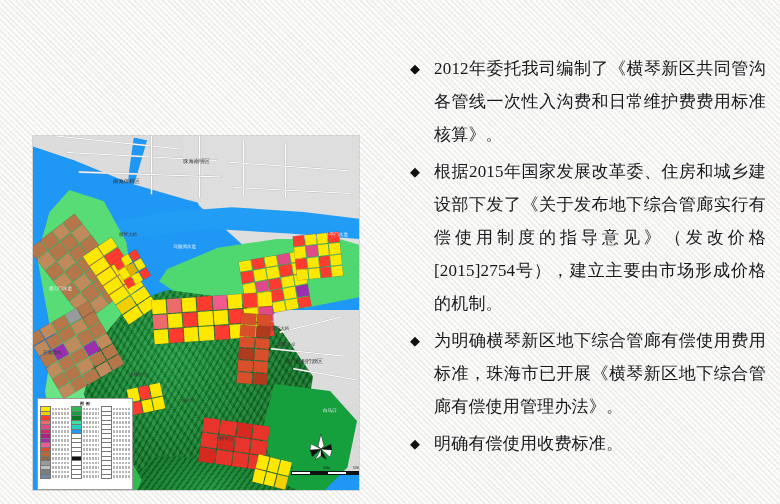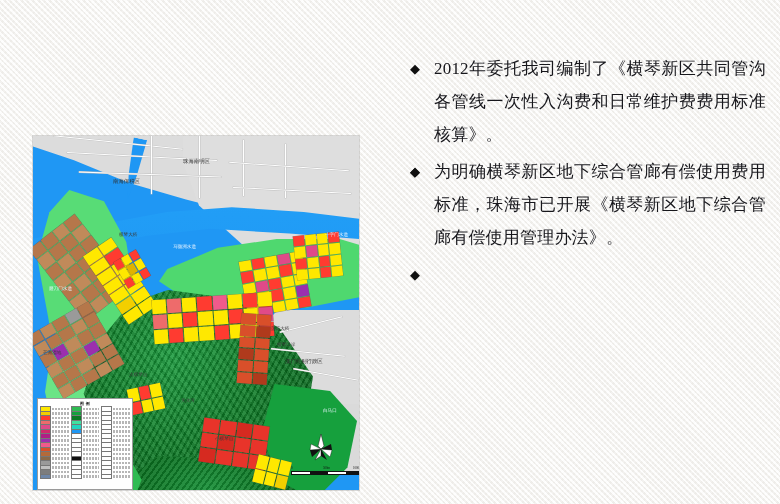--- a/index.html
+++ b/index.html
@@ -657,18 +657,18 @@
     <div id="scalebar">
       <div id="scale-bar-body"></div>
       <span class="scale-tick" style="left:0">0</span>
       <span class="scale-tick" style="left:32px">500m</span>
       <span class="scale-tick" style="left:62px">1000m</span>
     </div>
   </div>
 
   <div id="bullet-list">
       <div class="bullet-item"><span class="bullet-marker">◆</span><span>2012年委托我司编制了《横琴新区共同管沟各管线一次性入沟费和日常维护费费用标准核算》。</span></div>
-      <div class="bullet-item"><span class="bullet-marker">◆</span></div>
+      <div class="bullet-item"><span class="bullet-marker">◆</span><span>根据2015年国家发展改革委、住房和城乡建设部下发了《关于发布地下综合管廊实行有偿使用制度的指导意见》（发改价格[2015]2754号），建立主要由市场形成价格的机制。</span></div>
       <div class="bullet-item"><span class="bullet-marker">◆</span><span>为明确横琴新区地下综合管廊有偿使用费用标准，珠海市已开展《横琴新区地下综合管廊有偿使用管理办法》。</span></div>
-      <div class="bullet-item"><span class="bullet-marker">◆</span></div>
+      <div class="bullet-item"><span class="bullet-marker">◆</span><span>明确有偿使用收费标准。</span></div>
     </div>
 
 </div>
 
 </body></html>

